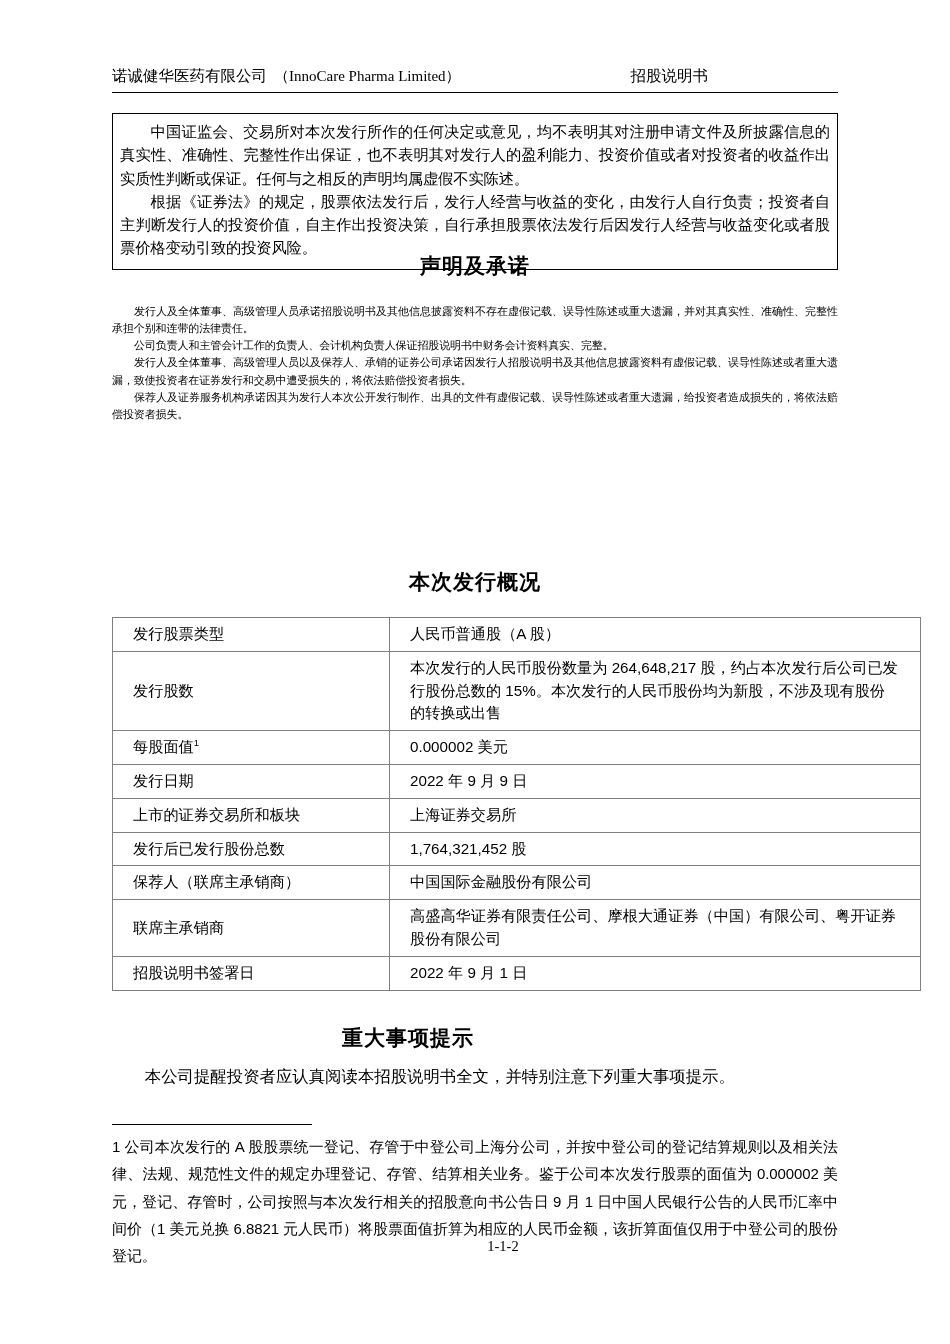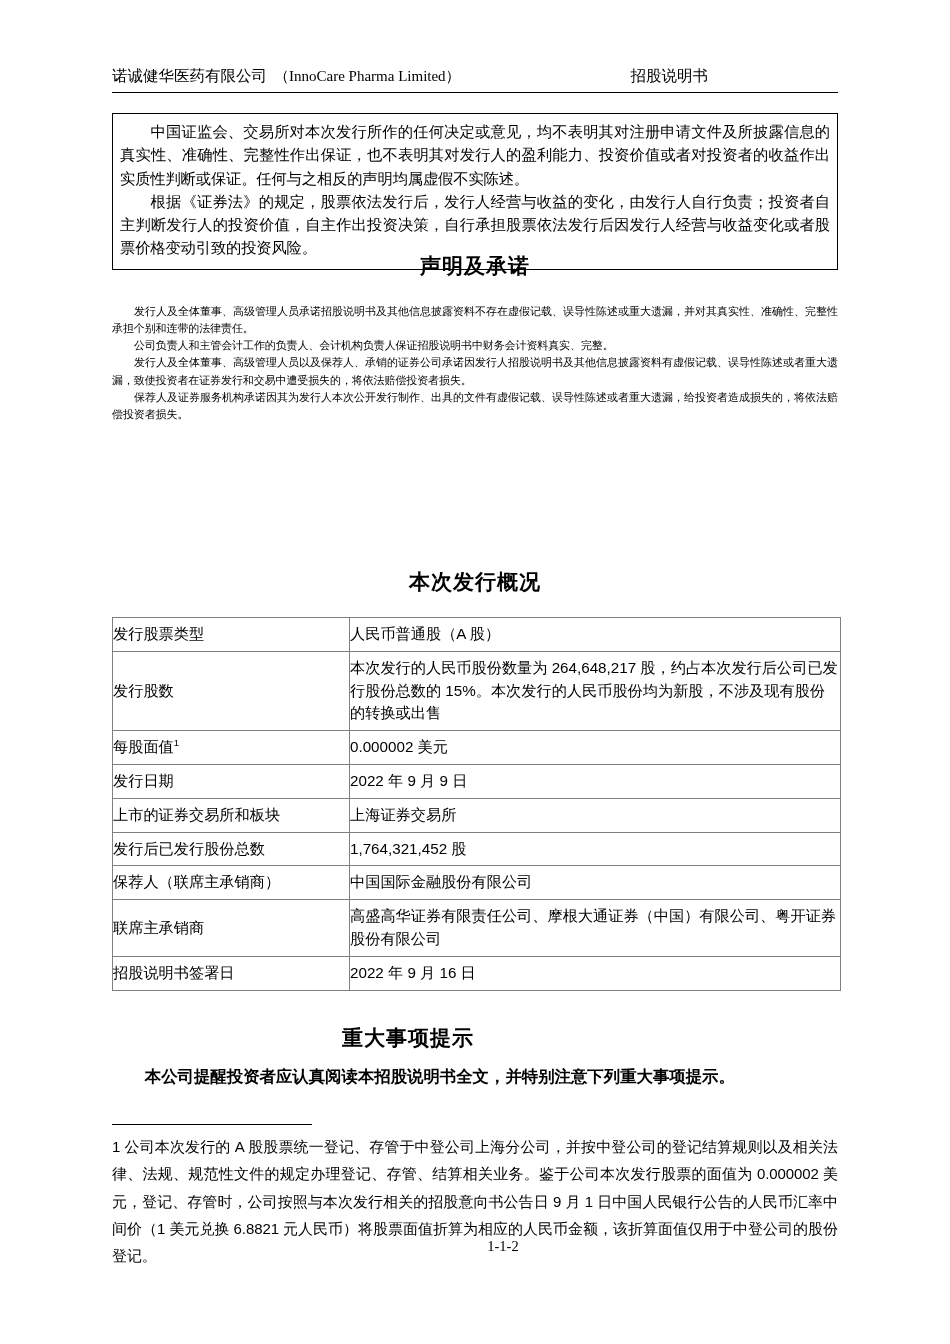--- a/index.html
+++ b/index.html
@@ -117,21 +117,21 @@
     top: 617px;
     left: 112px;
     width: 726px;
     border-collapse: collapse;
     table-layout: fixed;
   }
   .offering-table td {
     border: 1px solid #808080;
     font-size: 15.2px;
     line-height: 1.5;
-    padding: 5px 0;
+    padding: 5px 20px;
     vertical-align: middle;
   }
   .offering-table td.lbl {
     width: 236px;
   }
   .offering-table td.val {
     width: 490px;
   }
   .offering-table td.val.tall {
     vertical-align: top;
@@ -148,21 +148,20 @@
     top: 1064px;
     left: 112px;
     width: 726px;
   }
   .highlights-intro p {
     margin: 0;
     font-size: 16.4px;
     line-height: 1.56;
     text-indent: 2em;
     text-align: justify;
-    font-weight: bold;
   }
 
   
   .footnote-rule {
     position: absolute;
     top: 1124px;
     left: 112px;
     width: 200px;
     height: 0;
     border-top: 1.4px solid #000;
@@ -248,21 +247,21 @@
       <tr>
         <td class="lbl">保荐人（联席主承销商）</td>
         <td class="val">中国国际金融股份有限公司</td>
       </tr>
       <tr>
         <td class="lbl">联席主承销商</td>
         <td class="val tall">高盛高华证券有限责任公司、摩根大通证券（中国）有限公司、粤开证券股份有限公司</td>
       </tr>
       <tr>
         <td class="lbl">招股说明书签署日</td>
-        <td class="val">2022 年 9 月 16 日</td>
+        <td class="val">2022 年 9 月 1 日</td>
       </tr>
     </tbody>
   </table>
 
   <div class="section-title" id="title-highlights">重大事项提示</div>
 
   <div class="highlights-intro">
     <p>本公司提醒投资者应认真阅读本招股说明书全文，并特别注意下列重大事项提示。</p>
   </div>
 

